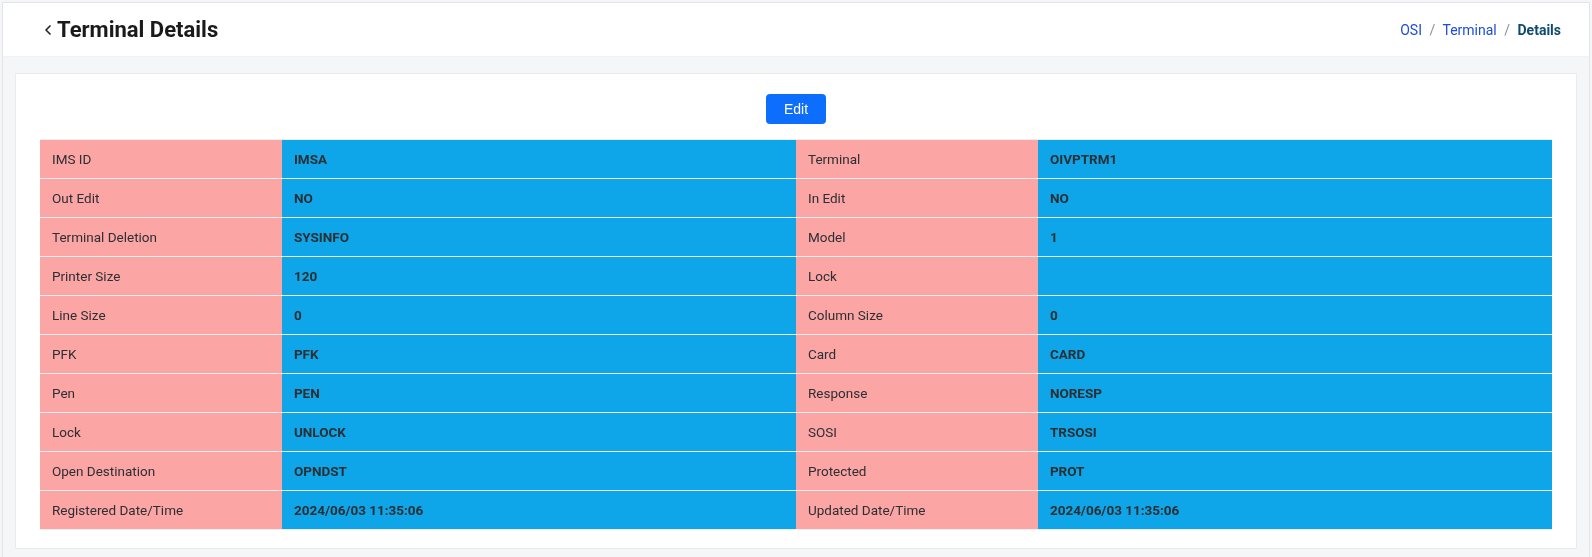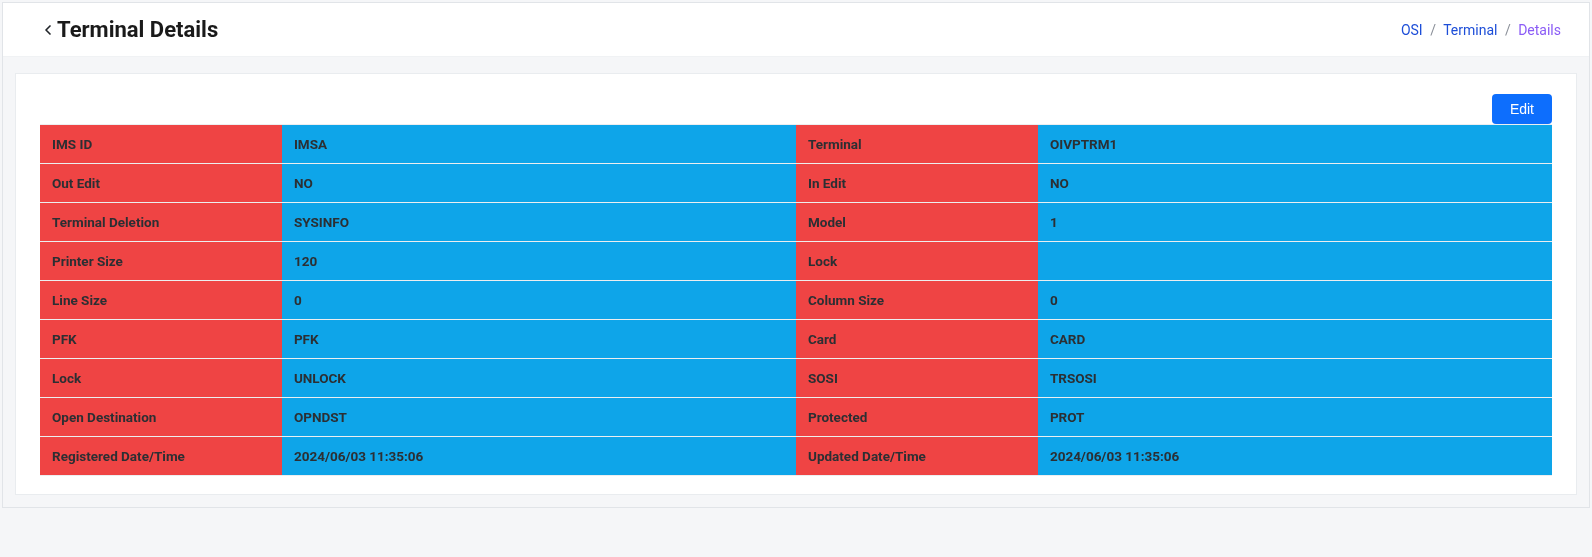--- a/index.html
+++ b/index.html
@@ -47,41 +47,41 @@
     }
     .breadcrumb {
       font-size: 14px;
       color: #8a8f98;
     }
     .breadcrumb .sep {
       margin: 0 4px;
       color: #8a8f98;
     }
     .breadcrumb .active {
-      color: #8b5cf6;
-      font-weight: 400;
+      color: #0c4a6e;
+      font-weight: 700;
       text-align: center;
     }
     .breadcrumb .link {
       color: #1d4ed8;
       cursor: pointer;
     }
     .content-wrapper {
       background: #f5f6f8;
       padding: 16px 12px 12px 12px;
     }
     .content-panel {
       background: #fff;
       border: 1px solid #e9ecef;
       padding: 20px 24px 18px 24px;
     }
     .toolbar {
       display: flex;
-      justify-content: flex-end;
-      margin-bottom: 0;
+      justify-content: center;
+      margin-bottom: 15px;
     }
     .btn-edit {
       background: #0d6efd;
       color: #fff;
       border: none;
       padding: 7px 18px;
       border-radius: 4px;
       font-size: 14px;
       font-weight: 500;
       cursor: pointer;
@@ -91,22 +91,22 @@
       border-collapse: collapse;
       border-top: 1px solid #eceef0;
     }
     .details-table td {
       padding: 11px 12px;
       border-bottom: 1px solid #eceef0;
       font-size: 13.5px;
       vertical-align: middle;
     }
     .details-table td.label {
-      background: #ef4444;
-      font-weight: 700;
+      background: #fca5a5;
+      font-weight: 400;
       color: #2c2f33;
       width: 16%;
     }
     .details-table td.value {
       background: #0ea5e9;
       width: 34%;
       font-weight: 700;
       color: #2c2f33;
     }
   </style>
@@ -172,20 +172,26 @@
             <td class="label">Column Size</td>
             <td class="value">0</td>
           </tr>
           <tr>
             <td class="label">PFK</td>
             <td class="value">PFK</td>
             <td class="label">Card</td>
             <td class="value">CARD</td>
           </tr>
           <tr>
+            <td class="label">Pen</td>
+            <td class="value">PEN</td>
+            <td class="label">Response</td>
+            <td class="value">NORESP</td>
+          </tr>
+          <tr>
             <td class="label">Lock</td>
             <td class="value">UNLOCK</td>
             <td class="label">SOSI</td>
             <td class="value">TRSOSI</td>
           </tr>
           <tr>
             <td class="label">Open Destination</td>
             <td class="value">OPNDST</td>
             <td class="label">Protected</td>
             <td class="value">PROT</td>

